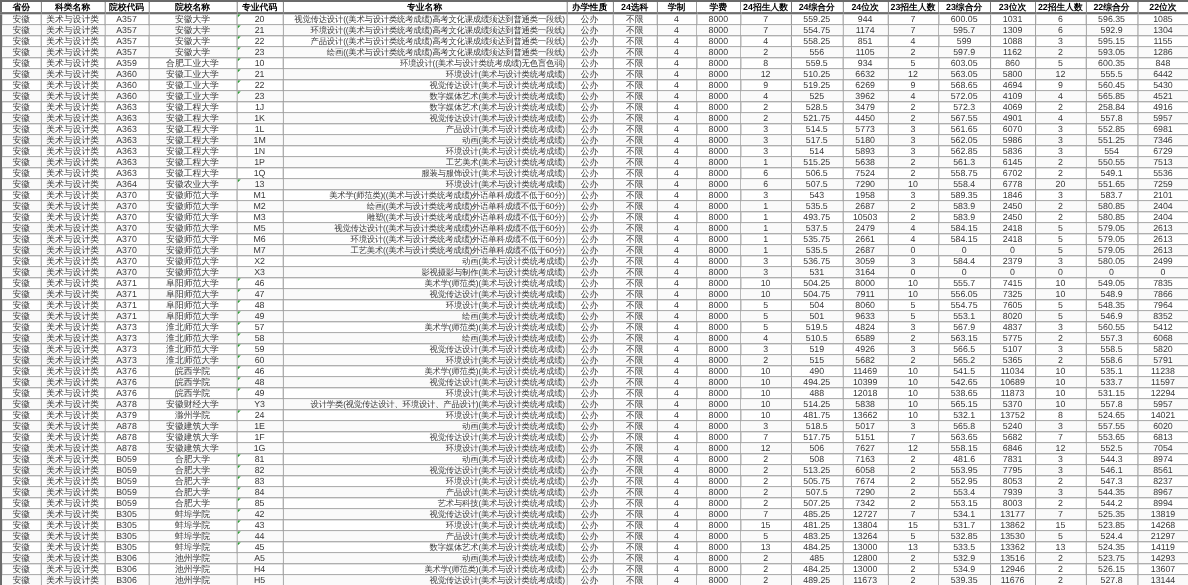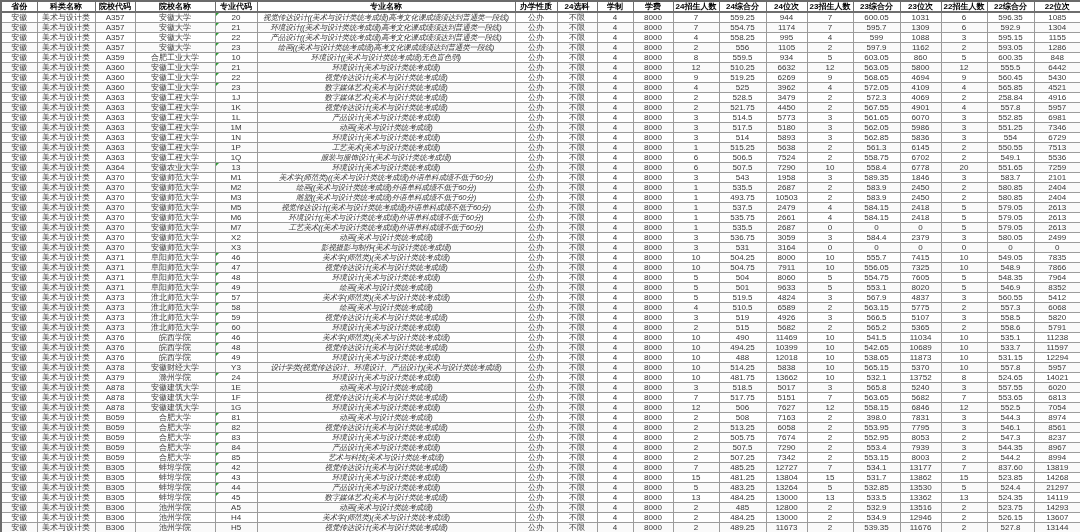--- a/index.html
+++ b/index.html
@@ -17,21 +17,21 @@
     text-align:center;vertical-align:middle;
     font-size:8px;line-height:9px;padding:0 1px;
     color:#383838;position:relative;
   }
   thead th{
     font-weight:700;color:#000;border-color:#6e6e6e;border-bottom:2px solid #6e6e6e;
     font-size:8px;background:#ffffff;
   }
   tbody tr{height:9.5px;}
   thead tr{height:11px;}
-  td.major{text-align:center;font-size:7.6px;letter-spacing:-0.2px;font-style:italic;}
+  td.major{text-align:right;font-size:7.6px;letter-spacing:-0.2px;}
   tbody tr:nth-child(even) td{background:#fafafa;}
   .tri{
     position:absolute;left:0;top:0;width:0;height:0;
     border-top:3px solid #2f9e36;border-right:3px solid transparent;
   }
 </style>
 </head>
 <body>
 
 <div>
@@ -129,21 +129,21 @@
           <td>A357</td>
           <td>安徽大学</td>
           <td><span class="tri"></span>22</td>
           <td class="major">产品设计((美术与设计类统考成绩)高考文化课成绩须达到普通类一段线)</td>
           <td>公办</td>
           <td>不限</td>
           <td>4</td>
           <td>8000</td>
           <td>4</td>
           <td>558.25</td>
-          <td>995</td>
+          <td>851</td>
           <td>4</td>
           <td>599</td>
           <td>1088</td>
           <td>3</td>
           <td>595.15</td>
           <td>1155</td>
         </tr>
         <tr>
           <td>安徽</td>
           <td>美术与设计类</td>
@@ -929,21 +929,21 @@
           <td><span class="tri"></span>81</td>
           <td class="major">动画(美术与设计类统考成绩)</td>
           <td>公办</td>
           <td>不限</td>
           <td>4</td>
           <td>8000</td>
           <td>2</td>
           <td>508</td>
           <td>7163</td>
           <td>2</td>
-          <td>398.0</td>
+          <td>481.6</td>
           <td>7831</td>
           <td>3</td>
           <td>544.3</td>
           <td>8974</td>
         </tr>
         <tr>
           <td>安徽</td>
           <td>美术与设计类</td>
           <td>B059</td>
           <td>合肥大学</td>
@@ -1037,21 +1037,21 @@
           <td>不限</td>
           <td>4</td>
           <td>8000</td>
           <td>7</td>
           <td>485.25</td>
           <td>12727</td>
           <td>7</td>
           <td>534.1</td>
           <td>13177</td>
           <td>7</td>
-          <td>837.60</td>
+          <td>525.35</td>
           <td>13819</td>
         </tr>
         <tr>
           <td>安徽</td>
           <td>美术与设计类</td>
           <td>B305</td>
           <td>蚌埠学院</td>
           <td><span class="tri"></span>43</td>
           <td class="major">环境设计(美术与设计类统考成绩)</td>
           <td>公办</td>

